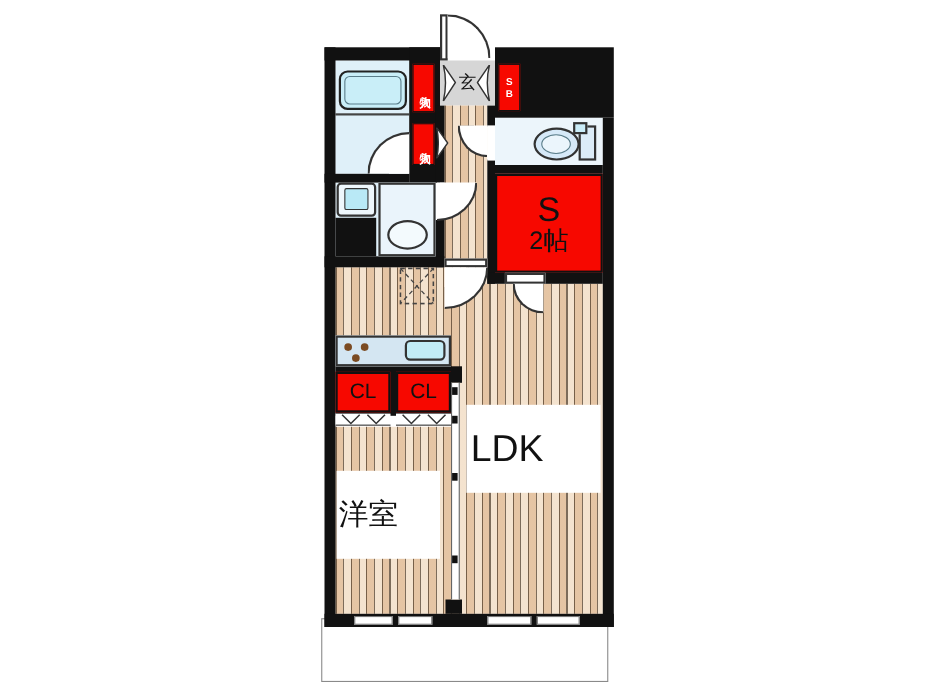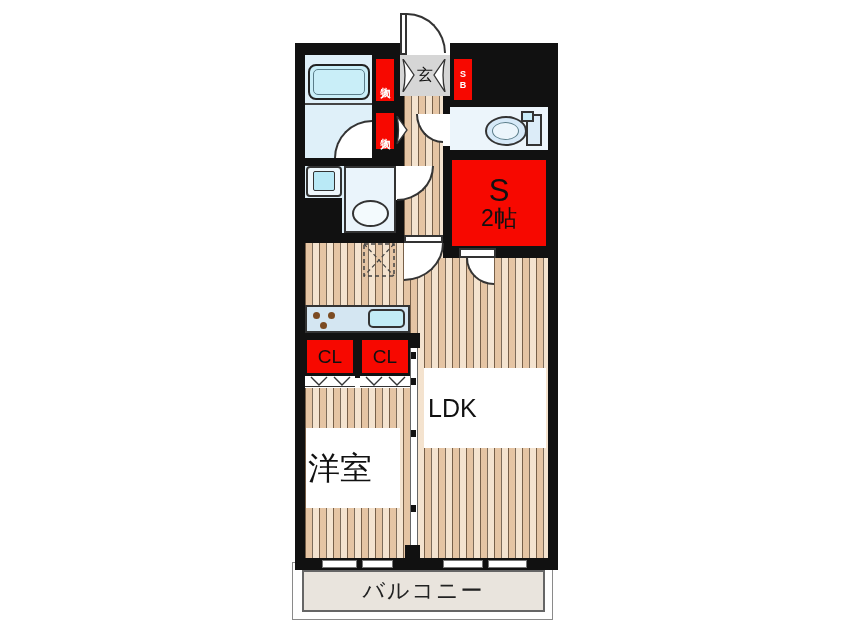--- a/index.html
+++ b/index.html
@@ -160,29 +160,26 @@
     <svg width="12" height="28" viewBox="0 0 12 28">
         <path d="M1,0 Q4,14 1,28 L11,14 Z" fill="#fff" stroke="#333" stroke-width="1.3"></path>
       </svg>
   </div>
 
   <div class="abs" style="left:400px;top:62px;width:50px;height:26px;display:flex;align-items:center;justify-content:center;">
     <span style="font-size:16px;color:#111;">玄</span>
   </div>
 
   <div class="abs label-white" style="left:424px;top:368px;width:122px;height:80px;line-height:1.08;padding-left:4px;">
-    <span style="font-size:25px;">LDK</span>
+    <span style="font-size:34px;">LDK</span>
   </div>
 
   <div class="abs label-white" style="left:306px;top:428px;width:94px;height:80px;line-height:1.15;padding-left:2px;">
-    <span style="font-size:32px;">洋室</span>
+    <span style="font-size:27px;">洋室</span>
   </div>
 
   <div class="abs window" style="left:322px;top:560px;width:35px;height:8px;"></div>
   <div class="abs window" style="left:362px;top:560px;width:31px;height:8px;"></div>
   <div class="abs window" style="left:443px;top:560px;width:40px;height:8px;"></div>
   <div class="abs window" style="left:488px;top:560px;width:39px;height:8px;"></div>
 
-  <div class="abs" style="left:302px;top:570px;width:243px;height:42px;background:#e9e4dd;border:2px solid #666;display:flex;align-items:center;justify-content:center;">
-    <span style="font-size:22px;color:#222;letter-spacing:2px;">バルコニー</span>
-  </div>
 
 </div>
 
 </body></html>

